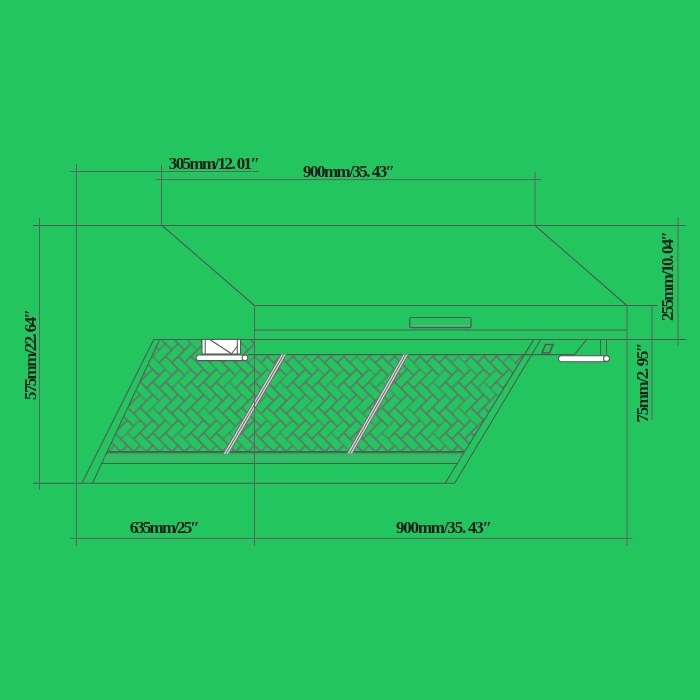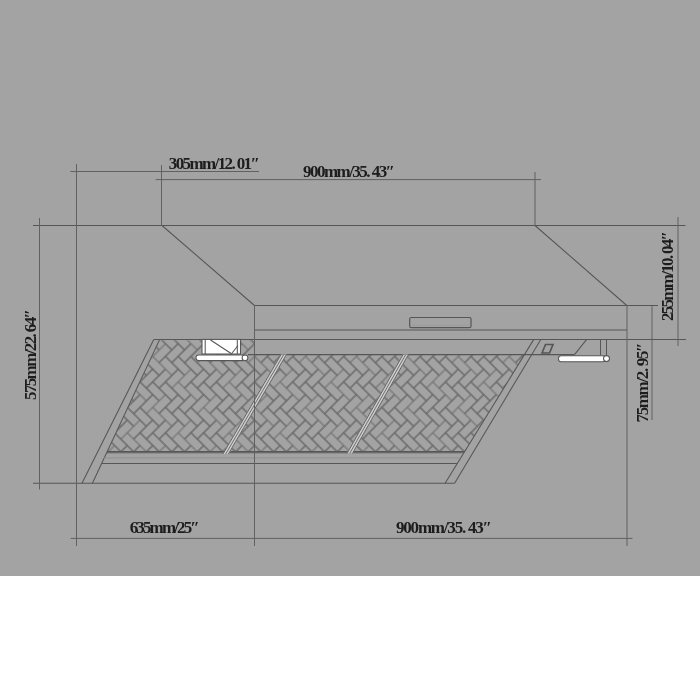--- a/index.html
+++ b/index.html
@@ -1,16 +1,16 @@
 <!DOCTYPE html>
 <html><head>
 <meta charset="utf-8">
 <style>
   html,body{margin:0;padding:0;background:#ffffff;}
-  .page{width:700px;height:576px;position:relative;background:#a3a3a3;overflow:hidden;}
+  .page{width:700px;height:700px;position:relative;background:#22c55e;overflow:hidden;}
   text{font-family:"Liberation Serif", serif;font-weight:bold;fill:#1d1d1d;letter-spacing:0;}
 </style>
 </head>
 <body>
 <div class="page">
 <svg width="700" height="700" style="filter:blur(0.32px)" viewBox="0 0 700 700" xmlns="http://www.w3.org/2000/svg">
   <defs>
 
     <pattern id="hb" width="36" height="36" patternUnits="userSpaceOnUse" patternTransform="rotate(45)">
       <g fill="none" stroke="#6a6a6a" stroke-width="1">

